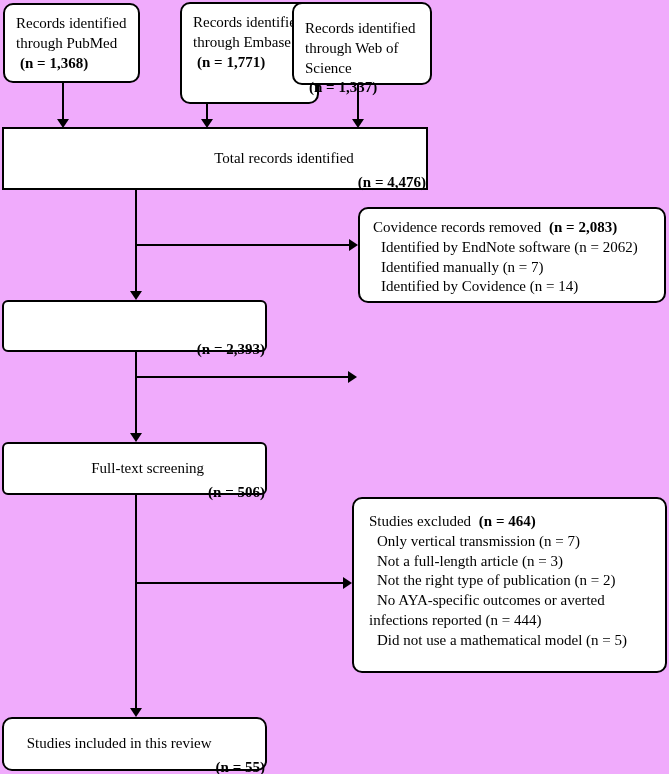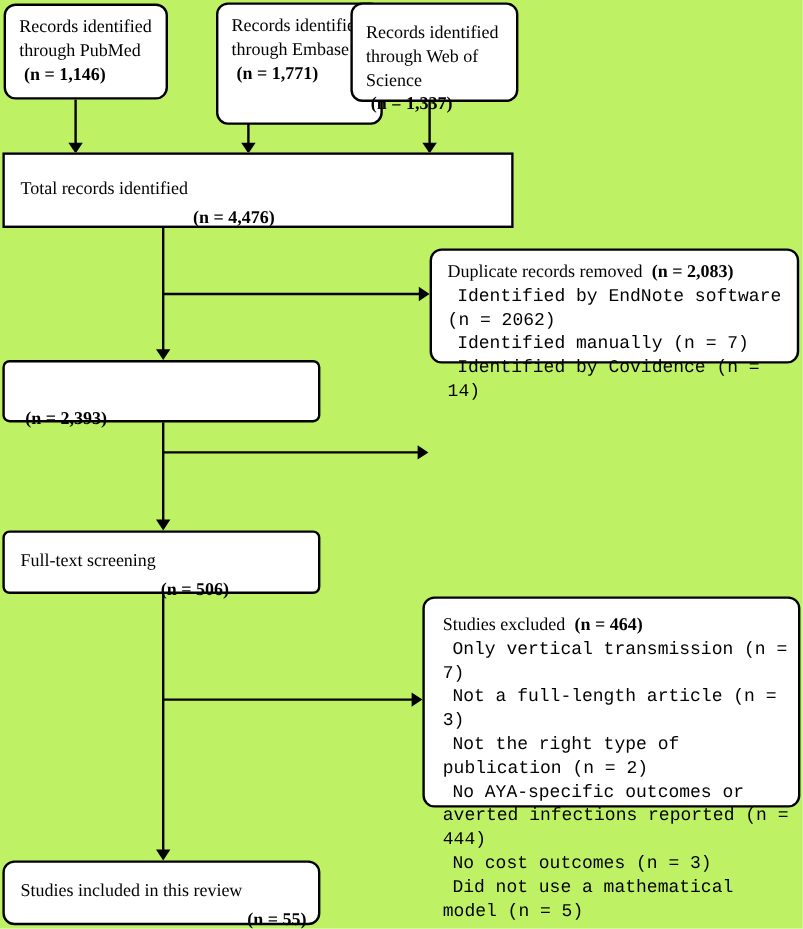--- a/index.html
+++ b/index.html
@@ -1,42 +1,43 @@
 <!DOCTYPE html>
 <html><head>
 <meta charset="utf-8">
 <style>
   html, body { margin: 0; padding: 0; background: #ffffff; }
   #stage {
     position: relative;
     width: 669px;
     height: 774px;
-    background: #bef264;
+    background: #f0abfc;
     font-family: "Liberation Serif", serif;
     font-size: 15px;
     line-height: 1.32;
     color: #000000;
     overflow: hidden;
   }
   .box {
     position: absolute;
     box-sizing: border-box;
     border: 2px solid #000000;
     background: #ffffff;
   }
   .rounded   { border-radius: 10px; }
   .rounded-s { border-radius: 6px; }
   .flexrow {
     display: flex;
     align-items: center;
     white-space: nowrap;
+    justify-content: flex-end;
   }
   .b { font-weight: bold; margin-top: 48px; }
   .cnt-line { display: block; font-weight: bold; text-indent: 4px; }
-  .sub { text-indent: 8px; font-family: Liberation Mono, monospace; }
+  .sub { text-indent: 8px; }
   .sp { display: inline-block; width: 4px; }
   
   #box-pubmed  { left: 3px;   top: 3px; width: 137px; height: 80px; padding: 9px 6px 0 11px; }
   #box-embase  { left: 147px; top: 2px; width: 139px; height: 102px; padding: 9px 6px 0 11px; margin-left: 33px; }
   #box-wos     { left: 292px; top: 2px; width: 140px; height: 83px; padding: 15px 6px 0 11px; }
   
   #box-total     { left: 2px; top: 127px; width: 426px; height: 63px; padding-left: 13px; }
   #box-titleabs  { left: 2px; top: 300px; width: 265px; height: 52px; padding-left: 13px; }
   #box-fulltext  { left: 2px; top: 442px; width: 265px; height: 53px; padding-left: 13px; }
   #box-included  { left: 2px; top: 717px; width: 265px; height: 54px; padding-left: 13px; }
@@ -92,42 +93,42 @@
       <polygon points="130,708 142,708 136,717"></polygon>
     </g>
     <g>
       <line x1="135" y1="583" x2="344" y2="583"></line>
       <polygon points="343,577 343,589 352,583"></polygon>
     </g>
   </svg>
 
   <div class="box rounded" id="box-pubmed">
     <span>Records identified through PubMed</span>
-    <span class="cnt-line">(n = 1,146)</span>
+    <span class="cnt-line">(n = 1,368)</span>
   </div>
 
   <div class="box rounded" id="box-embase">
     <span>Records identified through Embase</span>
     <span class="cnt-line">(n = 1,771)</span>
   </div>
 
   <div class="box rounded" id="box-wos">
     <span>Records identified through Web of Science</span>
     <span class="cnt-line">(n = 1,337)</span>
   </div>
 
   <div class="box flexrow" id="box-total">
     <span>Total records identified</span>
       <span class="sp"></span>
     <span class="b">(n = 4,476)</span>
   </div>
 
   <div class="box rounded" id="box-duplicates">
     <div>
-      <span>Duplicate records removed</span><span class="sp"></span>
+      <span>Covidence records removed</span><span class="sp"></span>
       <span class="b">(n = 2,083)</span>
     </div>
     <div class="sub">Identified by EndNote software (n = 2062)</div>
     <div class="sub">Identified manually (n = 7)</div>
     <div class="sub">Identified by Covidence (n = 14)</div>
   </div>
 
   <div class="box rounded-s flexrow" id="box-titleabs">
       <span class="sp"></span>
     <span class="b">(n = 2,393)</span>
@@ -142,21 +143,20 @@
 
   <div class="box rounded" id="box-excluded">
     <div>
       <span>Studies excluded</span><span class="sp"></span>
       <span class="b">(n = 464)</span>
     </div>
     <div class="sub">Only vertical transmission (n = 7)</div>
     <div class="sub">Not a full-length article (n = 3)</div>
     <div class="sub">Not the right type of publication (n = 2)</div>
     <div class="sub">No AYA-specific outcomes or averted infections reported (n = 444)</div>
-    <div class="sub">No cost outcomes (n = 3)</div>
     <div class="sub">Did not use a mathematical model (n = 5)</div>
   </div>
 
   <div class="box rounded flexrow" id="box-included">
     <span>Studies included in this review</span>
       <span class="sp"></span>
     <span class="b">(n = 55)</span>
   </div>
 
 </div>

